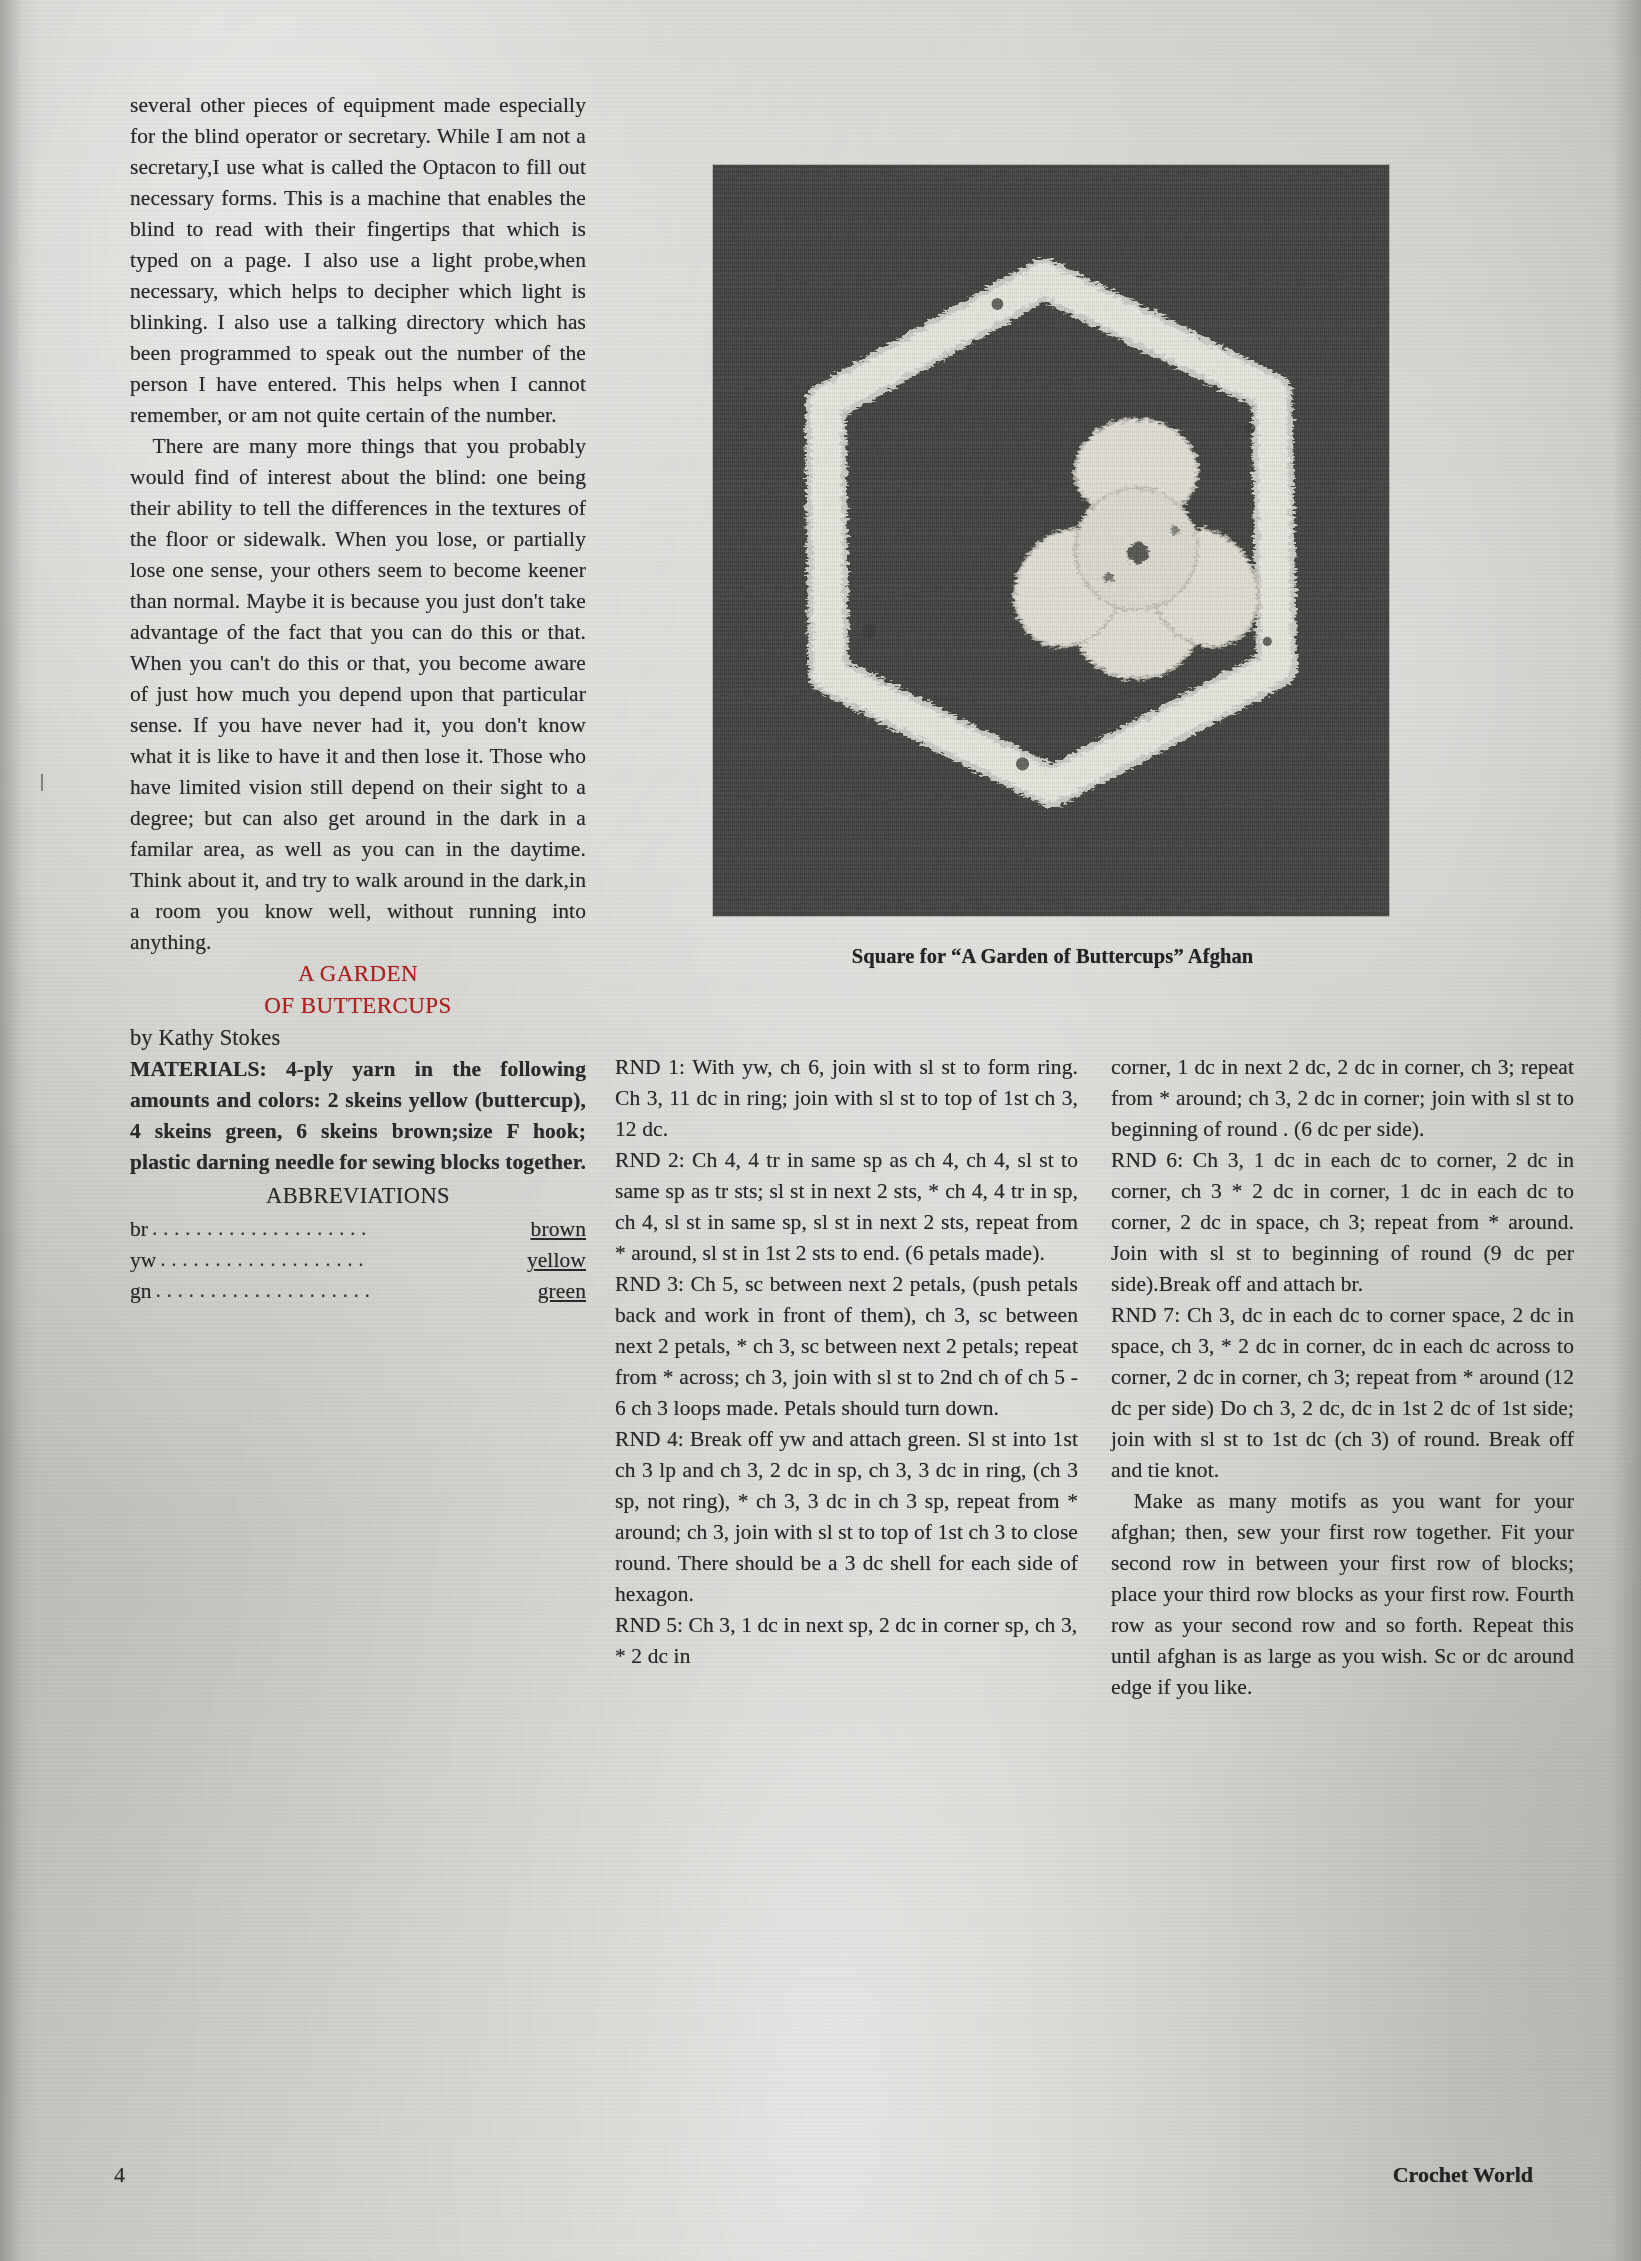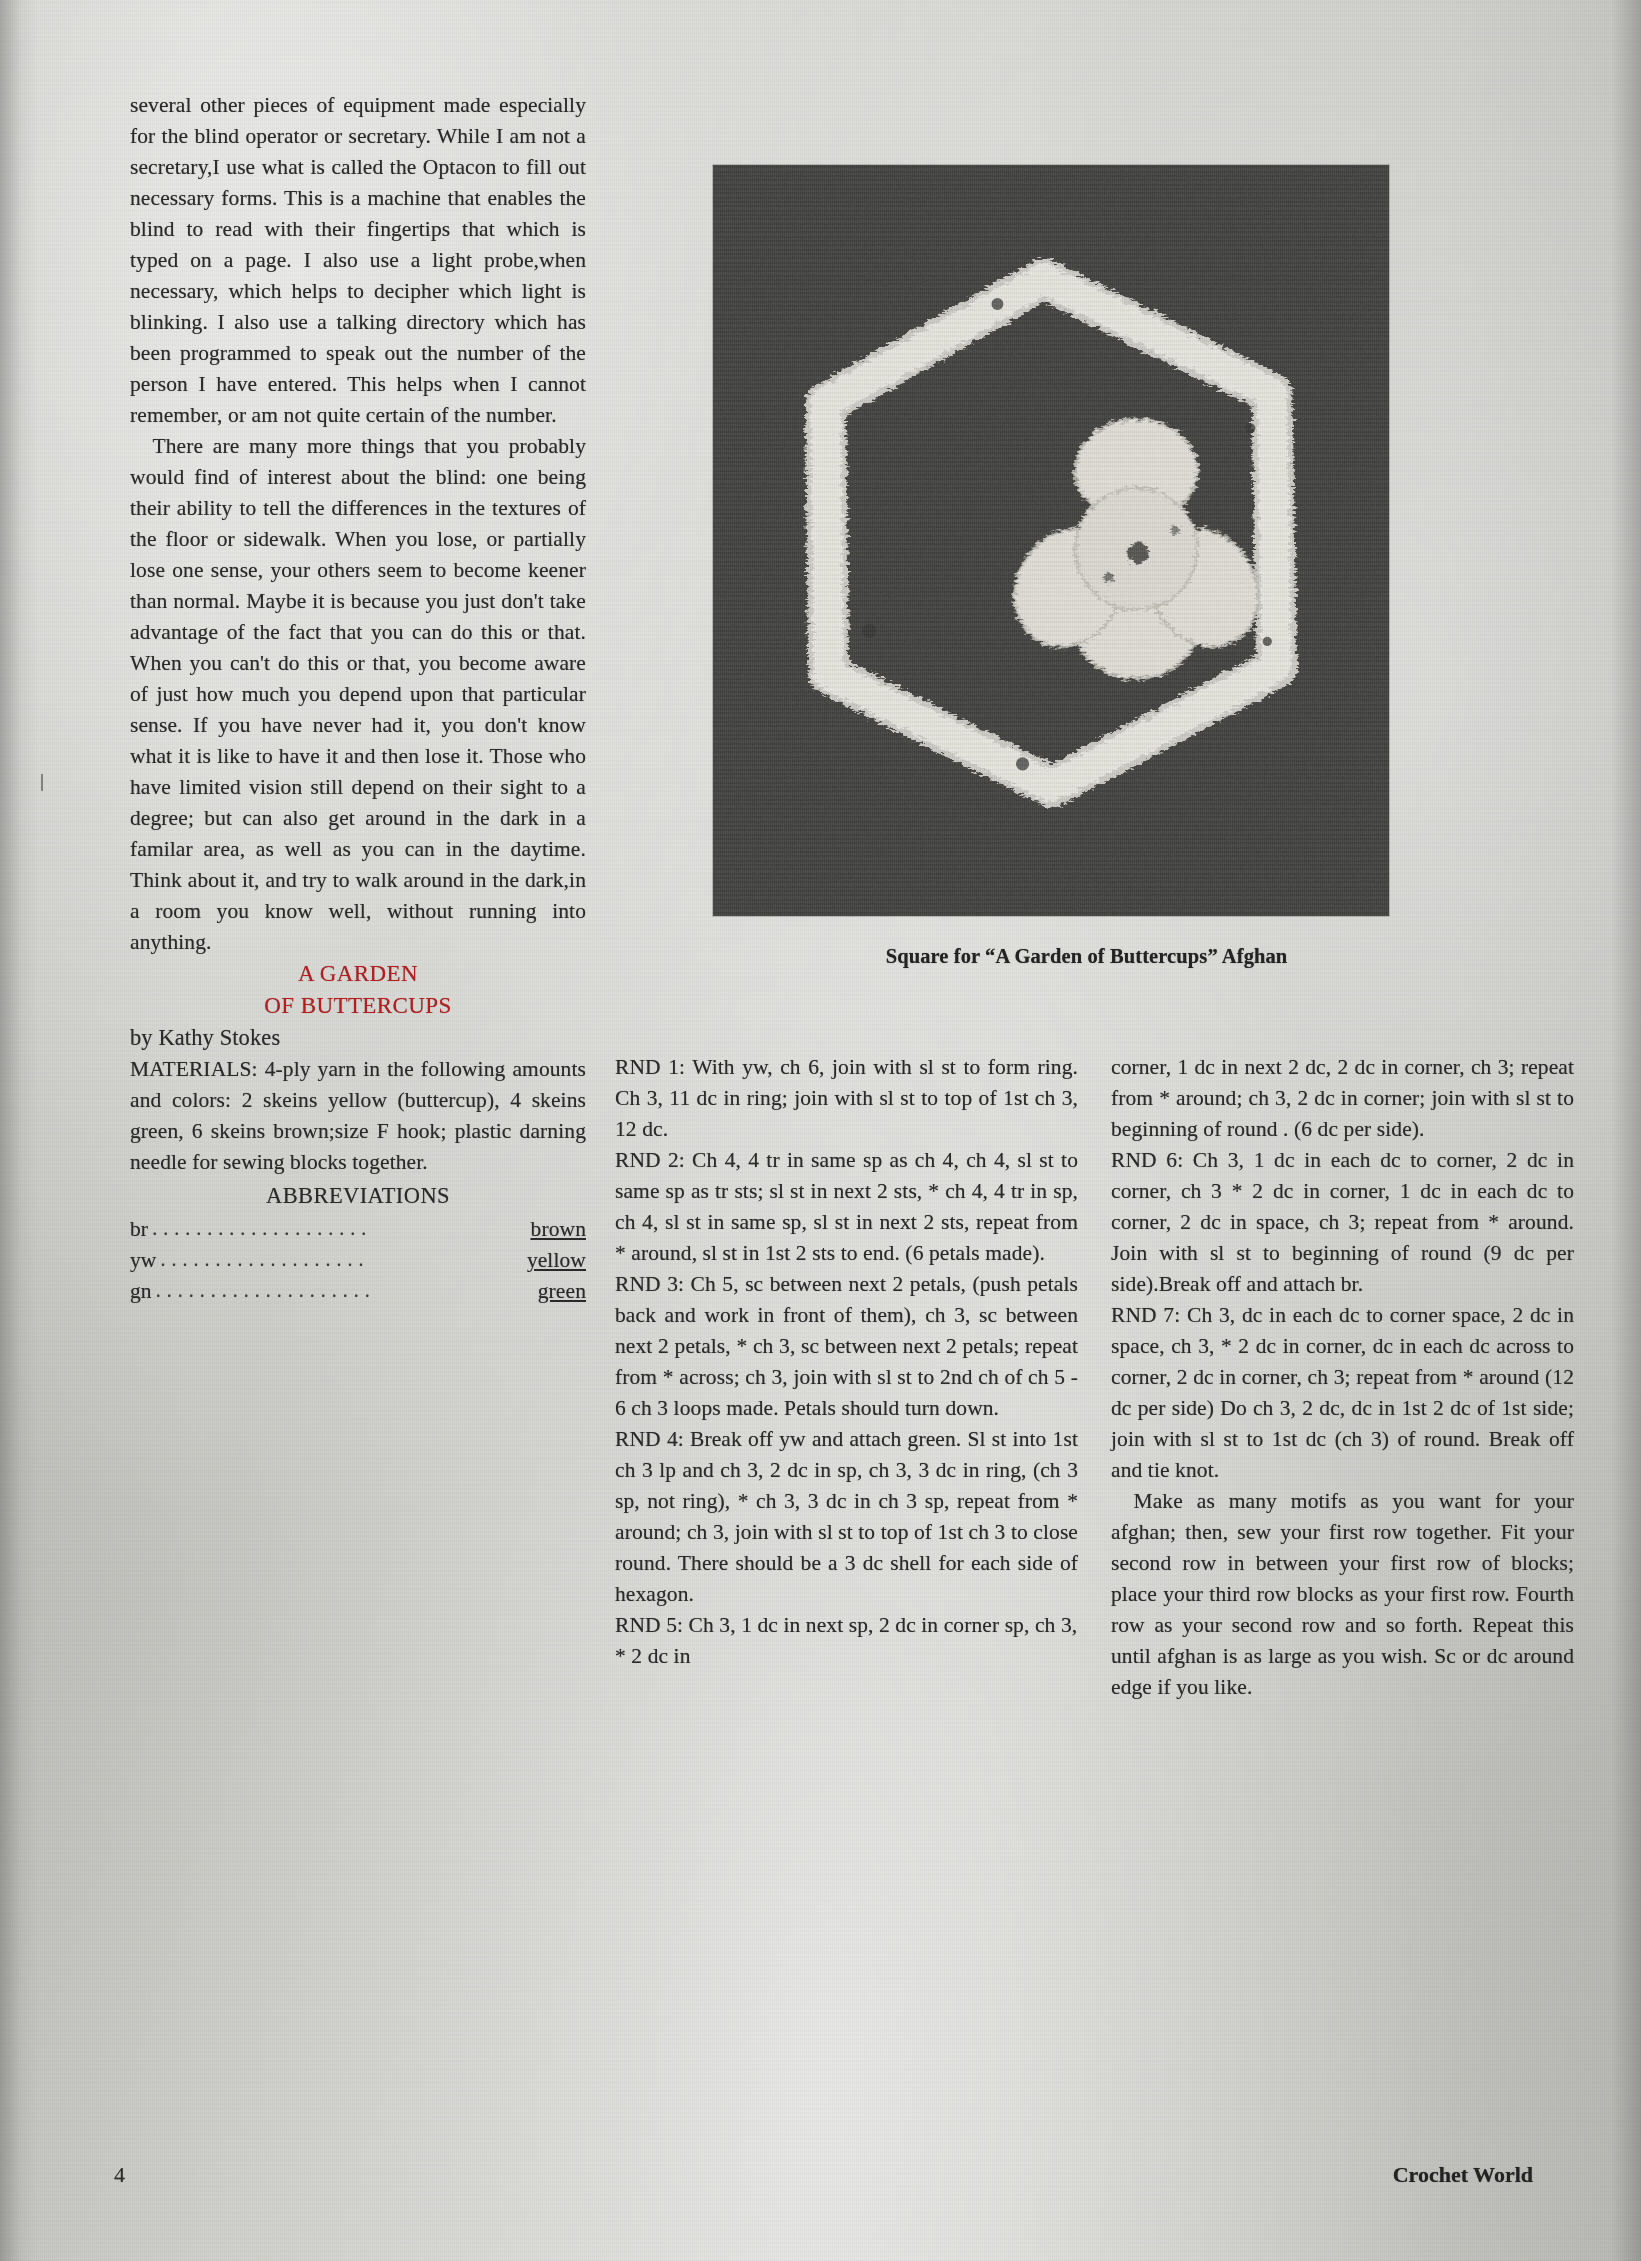--- a/index.html
+++ b/index.html
@@ -74,21 +74,21 @@
     text-shadow:0 0 0.8px rgba(0,0,0,.4);
   }
   .byline{
     text-align:left;
     font-size:22.5px;
     line-height:32px;
     margin:0;
     color:#2a2a2a;
     text-shadow:0 0 0.8px rgba(0,0,0,.4);
   }
-  .materials{margin-top:33px;}
+  .materials{margin-top:33px;font-weight:bold;}
   .abbrev-head{
     text-align:center;
     font-size:22.5px;
     line-height:36px;
     letter-spacing:0.4px;
     margin:4px 0 0 0;
     color:#2a2a2a;
     text-shadow:0 0 0.8px rgba(0,0,0,.4);
   }
   .abbrev-row{
@@ -124,21 +124,21 @@
   .photo .noise{
     position:absolute;inset:0;
     background-image:
       repeating-linear-gradient(90deg, rgba(255,255,255,.055) 0 0.7px, rgba(0,0,0,.05) 0.7px 2px),
       repeating-linear-gradient(0deg, rgba(255,255,255,.04) 0 0.7px, rgba(0,0,0,.04) 0.7px 1.3px);
     opacity:.8;
   }
   .photo svg{position:absolute;inset:0;width:100%;height:100%;}
   .caption{
     position:absolute;
-    left:696px;top:945px;width:781px;
+    left:662px;top:945px;width:781px;
     text-align:center;
     font-size:20.5px;
     font-weight:bold;
     letter-spacing:0.1px;
     color:#232323;
     text-shadow:0 0 0.9px rgba(0,0,0,.5);
   }
 
   
   .folio{

